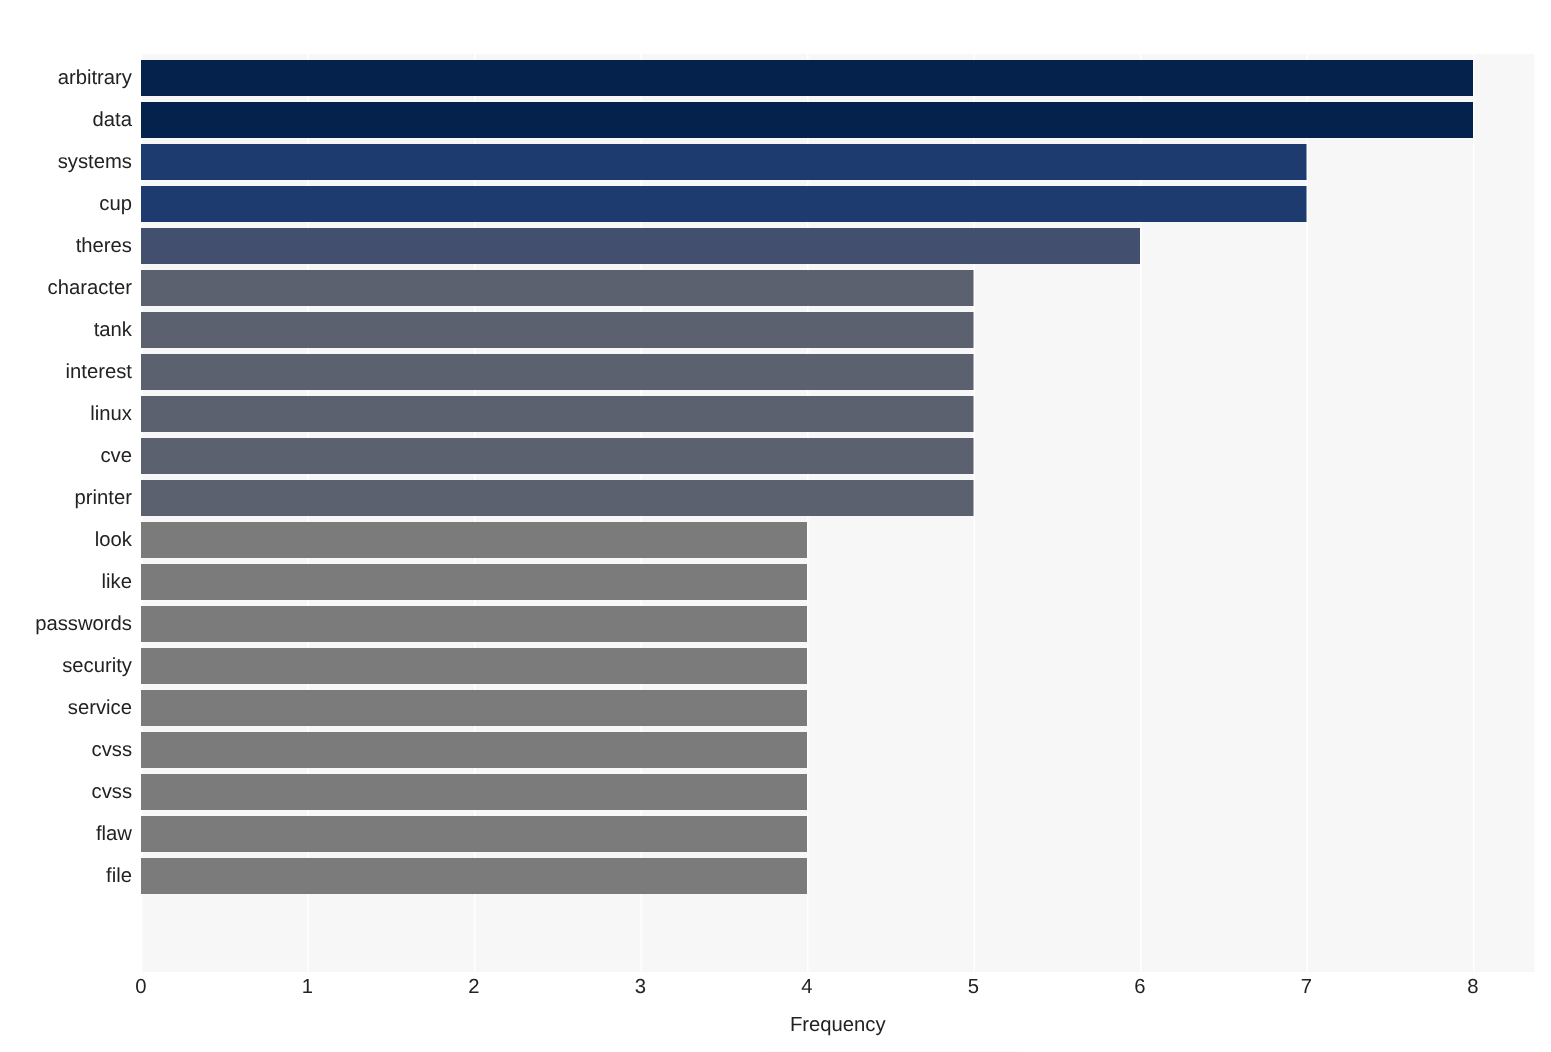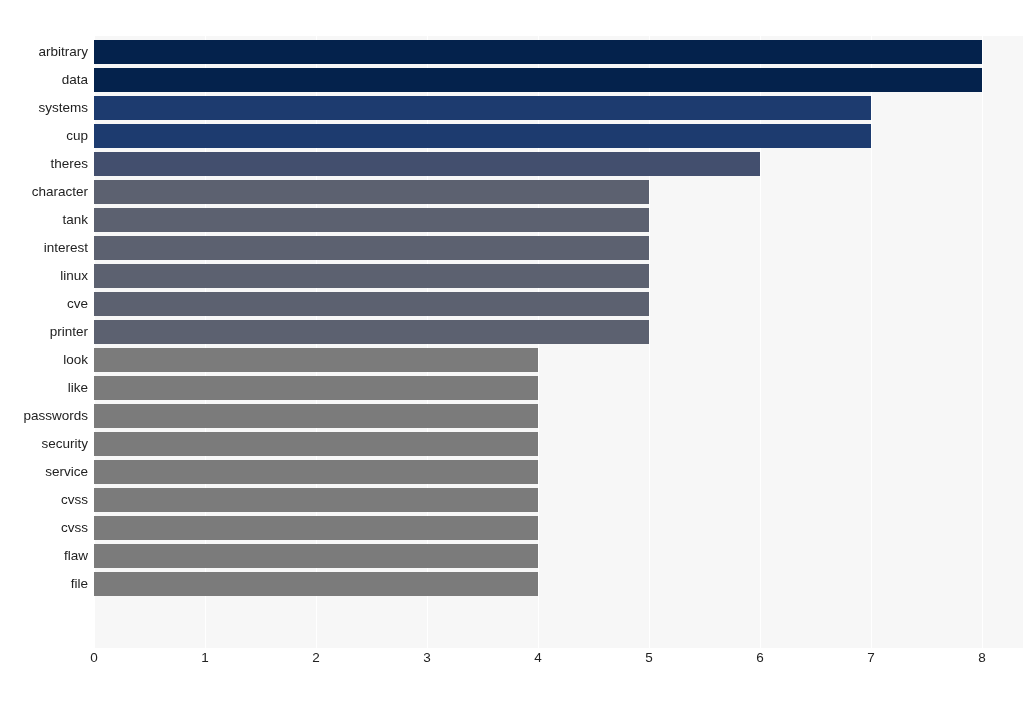--- a/index.html
+++ b/index.html
@@ -170,14 +170,15 @@
       <div class="x-tick-label" style="left: 205px;">1</div>
       <div class="x-tick-label" style="left: 316px;">2</div>
       <div class="x-tick-label" style="left: 427px;">3</div>
       <div class="x-tick-label" style="left: 538px;">4</div>
       <div class="x-tick-label" style="left: 649px;">5</div>
       <div class="x-tick-label" style="left: 760px;">6</div>
       <div class="x-tick-label" style="left: 871px;">7</div>
       <div class="x-tick-label" style="left: 982px;">8</div>
     </div>
 
+  <div id="xaxis-title">Frequency</div>
 
 </div>
 
 </body></html>

